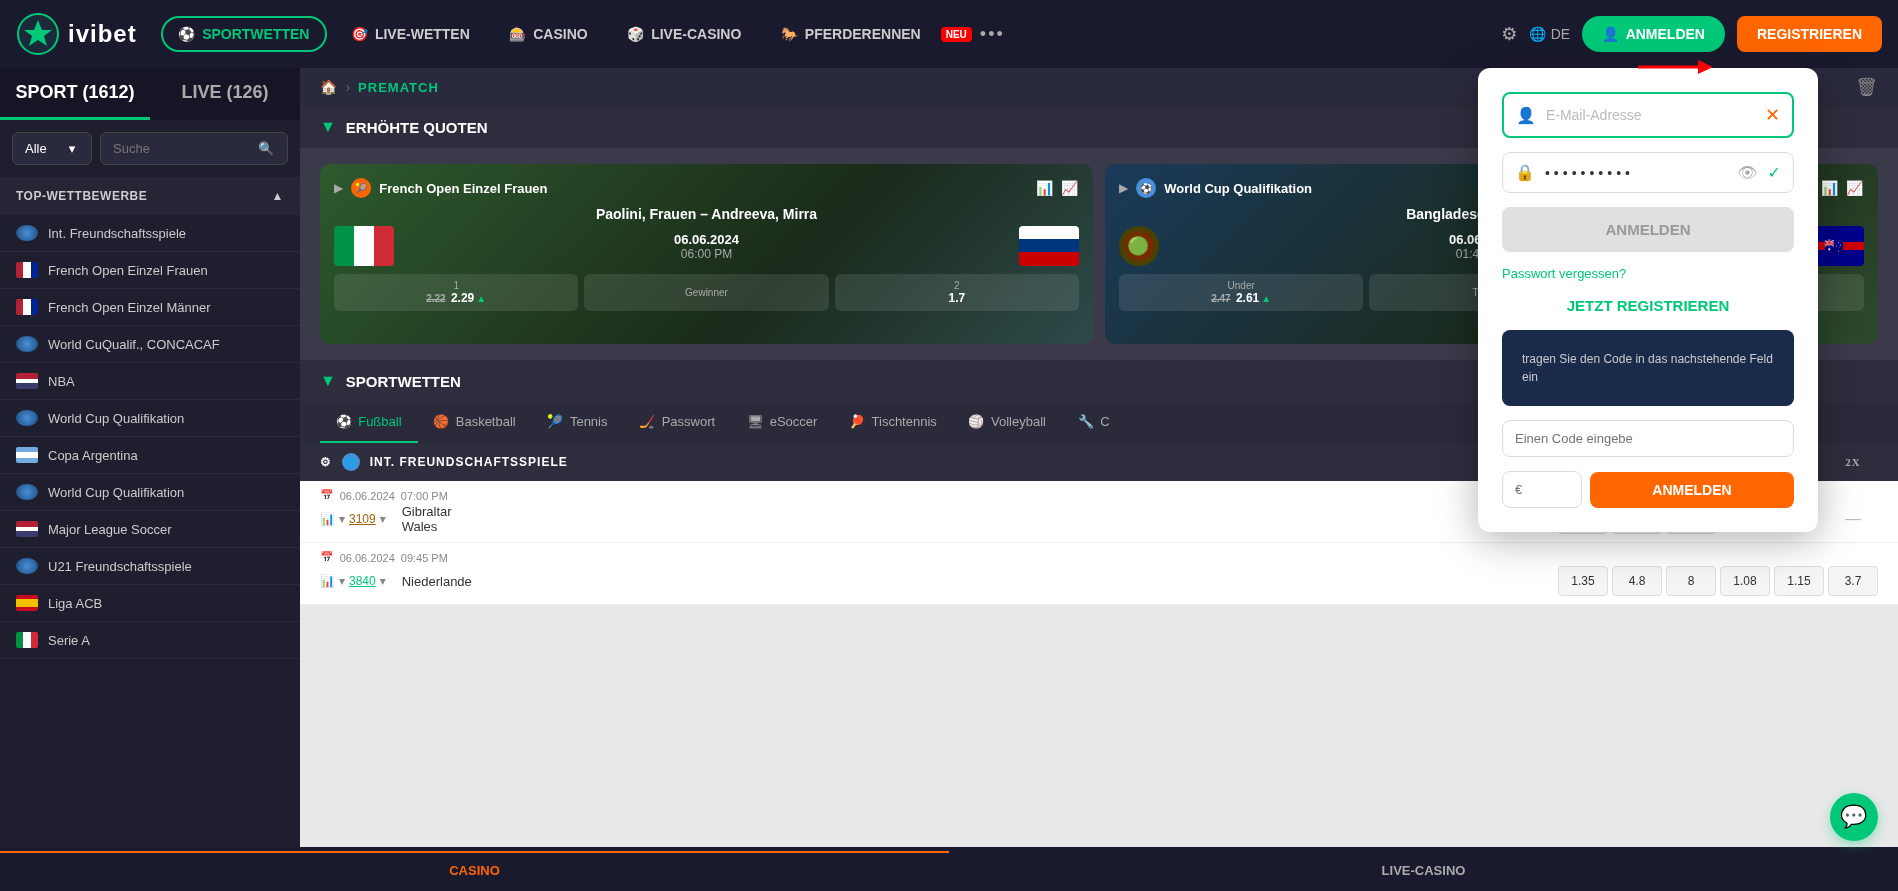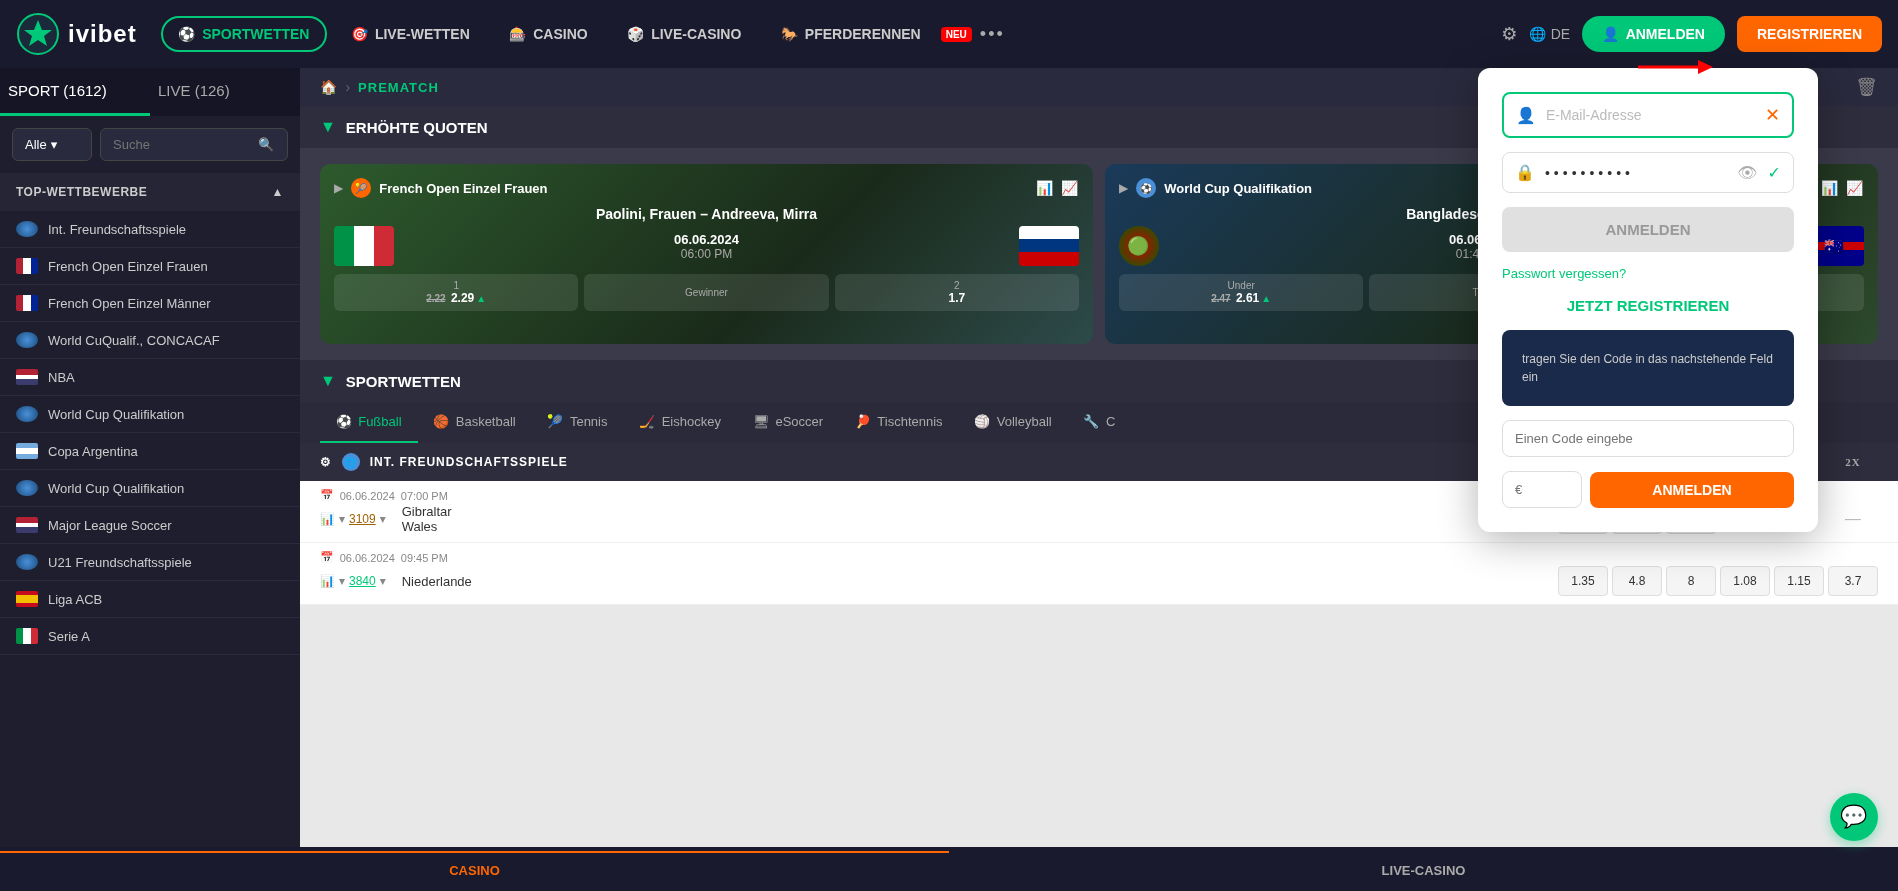--- a/index.html
+++ b/index.html
@@ -129,22 +129,23 @@
       overflow-y: auto;
       flex-shrink: 0;
     }
     .sidebar-tabs {
       display: flex;
       background: #151525;
     }
     .sidebar-tab {
       flex: 1;
       padding: 14px 8px;
-      font-size: 15px;
-      font-weight: 400;
+      text-align: center;
+      font-size: 18px;
+      font-weight: 700;
       cursor: pointer;
       color: #aaa;
       border-bottom: 3px solid transparent;
     }
     .sidebar-tab.active {
       color: white;
       border-bottom: 3px solid #00c878;
     }
     .sidebar-filters {
       display: flex;
@@ -155,21 +156,21 @@
     .filter-select {
       background: #2a2a3e;
       border: 1px solid #444;
       color: white;
       border-radius: 6px;
       padding: 8px 12px;
       font-size: 13px;
       cursor: pointer;
       display: flex;
       align-items: center;
-      gap: 4px;
+      gap: 22px;
       width: 80px;
     }
     .filter-search {
       flex: 1;
       background: #2a2a3e;
       border: 1px solid #444;
       color: white;
       border-radius: 6px;
       padding: 8px 12px;
       font-size: 13px;
@@ -836,21 +837,21 @@
         <div class="sport-tab">
           <span>🏀</span>
           <span>Basketball</span>
         </div>
         <div class="sport-tab">
           <span>🎾</span>
           <span>Tennis</span>
         </div>
         <div class="sport-tab">
           <span>🏒</span>
-          <span>Eishockey</span>
+          <span>Passwort</span>
         </div>
         <div class="sport-tab">
           <span>🖥</span>
           <span>eSoccer</span>
         </div>
         <div class="sport-tab">
           <span>🏓</span>
           <span>Tischtennis</span>
         </div>
         <div class="sport-tab">

